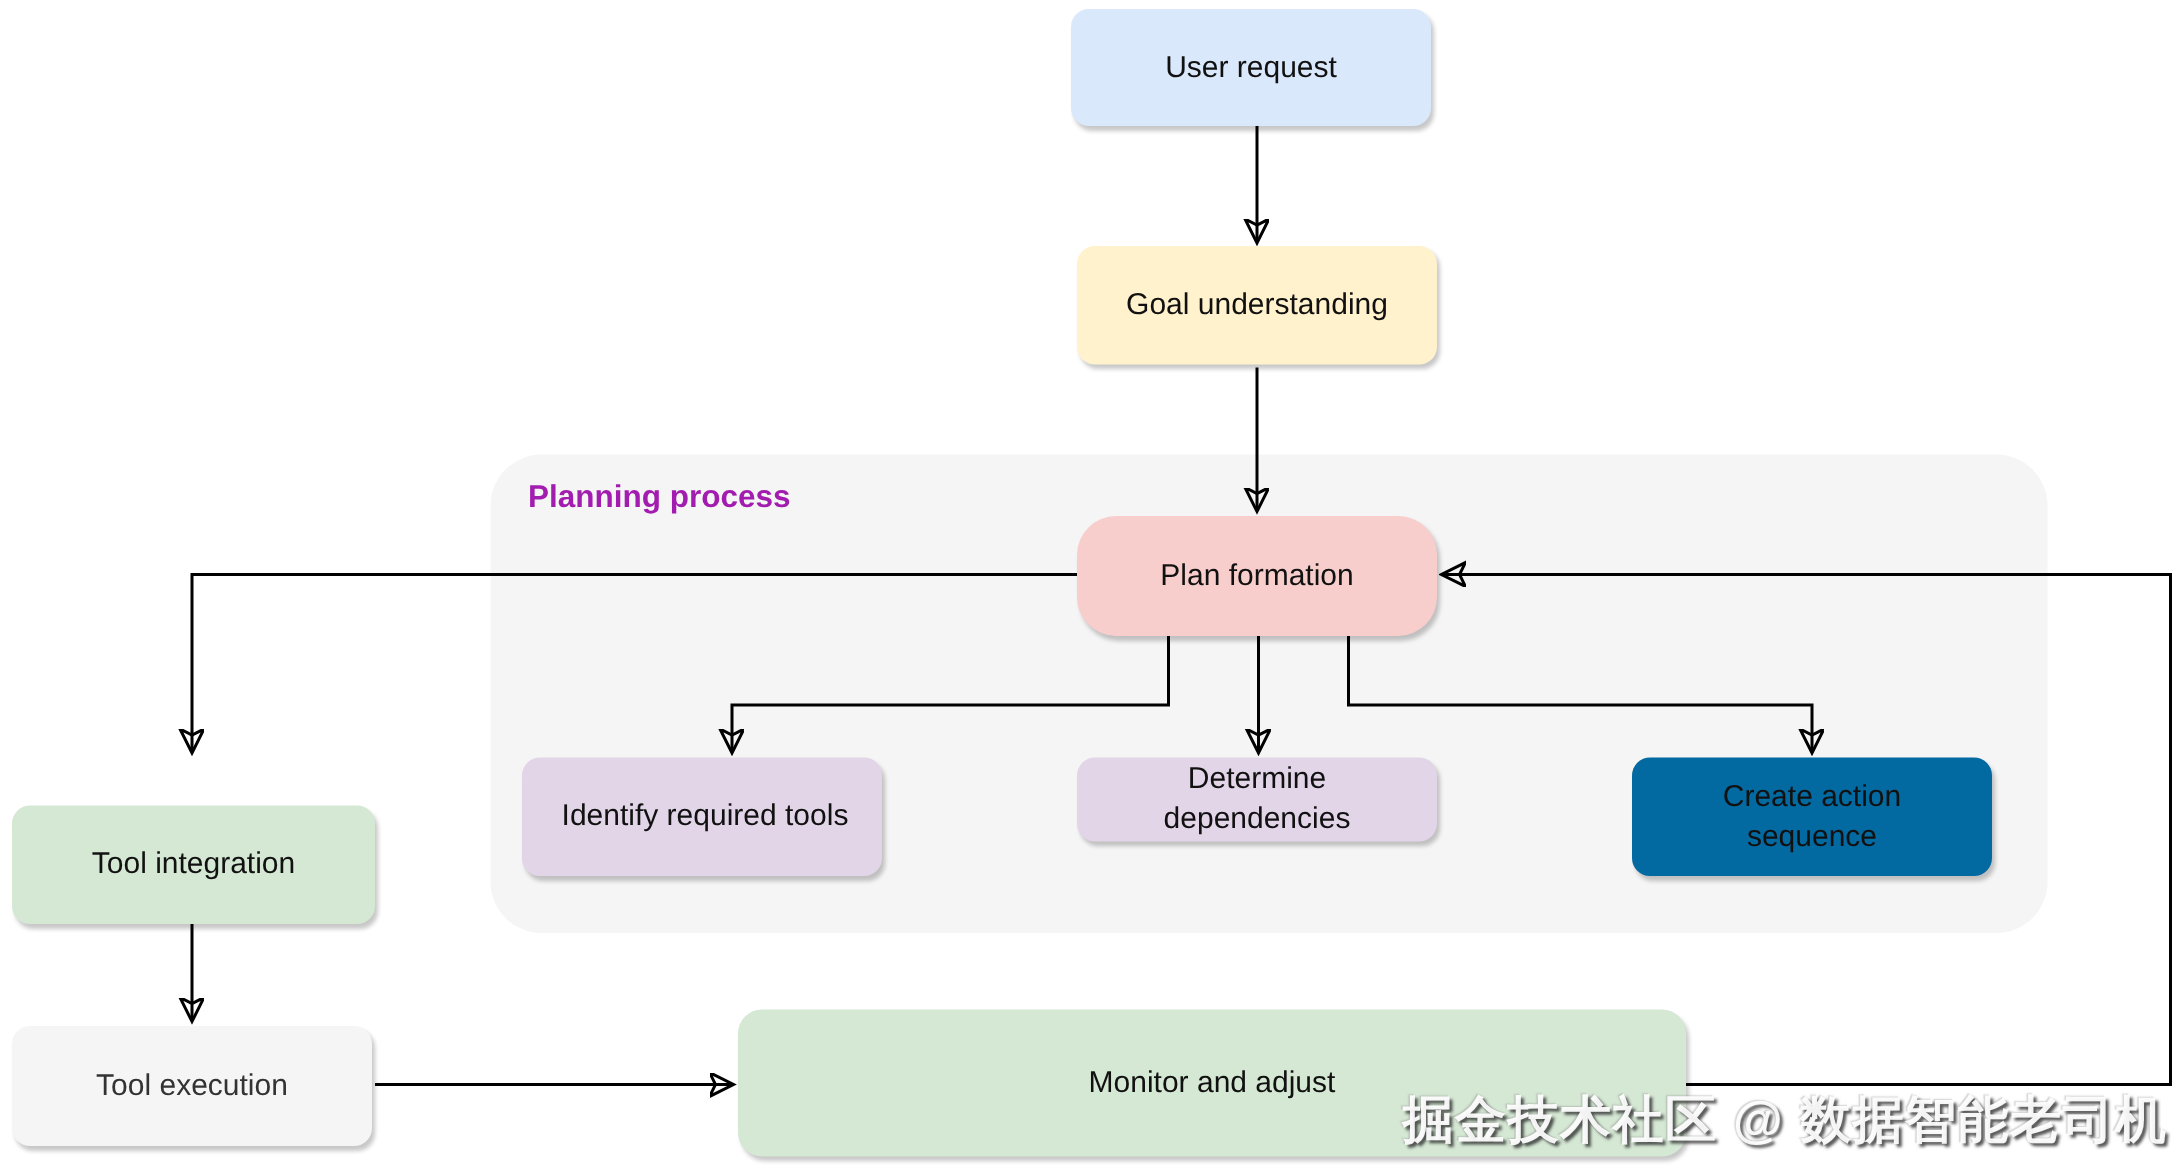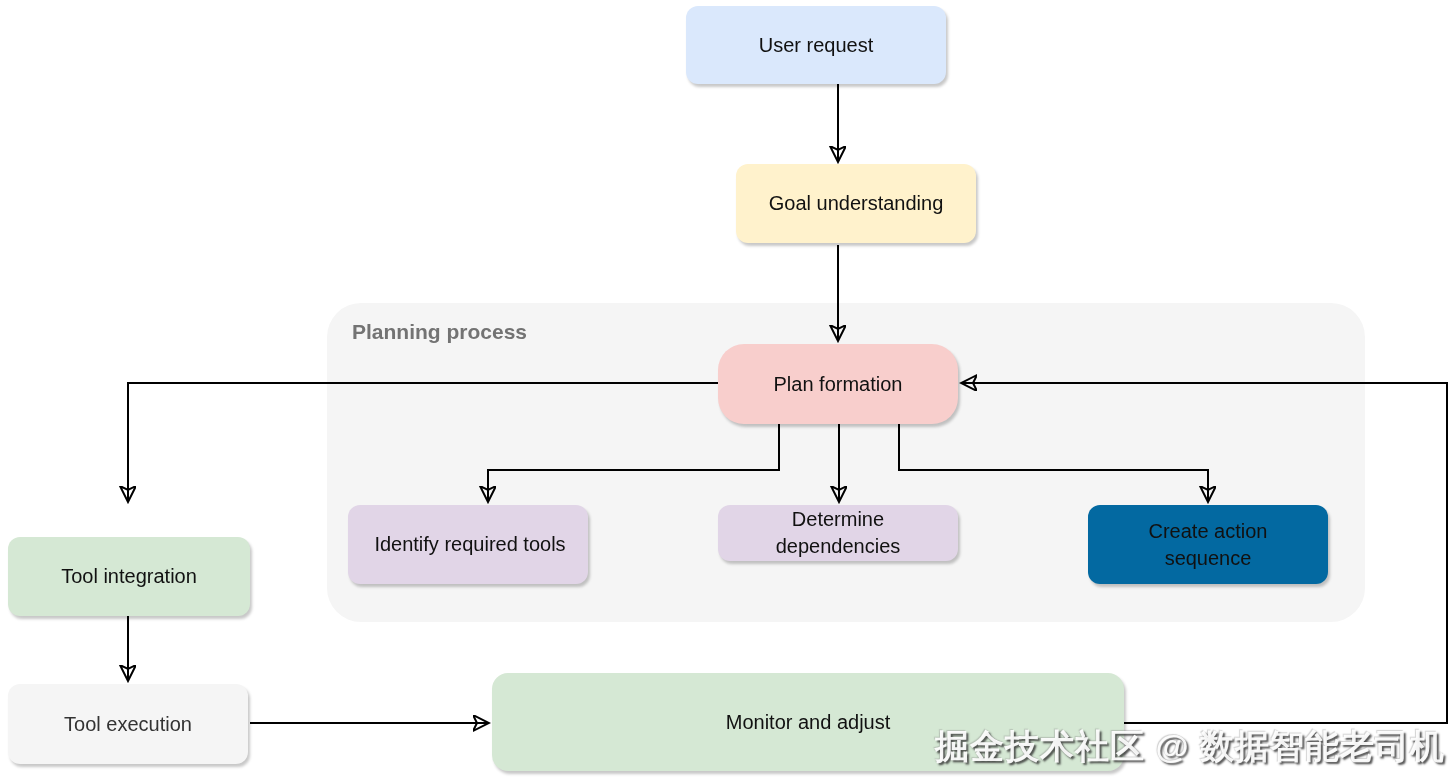--- a/index.html
+++ b/index.html
@@ -27,21 +27,21 @@
     background: #f5f5f5;
     border-radius: 34px;
     z-index: 1;
   }
   .group-label {
     position: absolute;
     left: 25px;
     top: 17px;
     font-size: 21px;
     font-weight: 700;
-    color: #737373;
+    color: #a21caf;
     z-index: 2;
   }
   
   svg.edges {
     position: absolute;
     left: 0;
     top: 0;
     z-index: 2;
   }
   svg.edges path {
@@ -58,21 +58,21 @@
     justify-content: center;
     text-align: center;
     box-sizing: border-box;
     padding: 0 20px;
     font-size: 20px;
     line-height: 1.35;
     color: #111111;
     border-radius: 12px;
     box-shadow: 2px 3px 3px rgba(0,0,0,0.22);
   }
-  #n-user-request        { left: 686px; top: 6px;   width: 260px; height: 78px; }
+  #n-user-request        { left: 714px; top: 6px;   width: 240px; height: 78px; }
   #n-goal-understanding  { left: 718px; top: 164px; width: 240px; height: 79px; }
   #n-plan-formation      { left: 718px; top: 344px; width: 240px; height: 80px; }
   #n-identify-tools      { left: 348px; top: 505px; width: 240px; height: 79px; padding-left: 24px; }
   #n-determine-deps      { left: 718px; top: 505px; width: 240px; height: 56px; }
   #n-create-sequence     { left: 1088px; top: 505px; width: 240px; height: 79px; }
   #n-tool-integration    { left: 8px;   top: 505px; width: 242px; height: 79px; }
   #n-tool-execution      { left: 8px;   top: 684px; width: 240px; height: 80px; color: #333333; }
   #n-monitor-adjust      { left: 492px; top: 673px; width: 632px; height: 98px; border-radius: 16px; }
   
   .watermark {
@@ -109,21 +109,21 @@
     <path d="M779,424 L779,470 L488,470 L488,501" marker-end="url(#arrow)"></path>
     <path d="M839,424 L839,501" marker-end="url(#arrow)"></path>
     <path d="M899,424 L899,470 L1208,470 L1208,501" marker-end="url(#arrow)"></path>
     <path d="M128,585 L128,680" marker-end="url(#arrow)"></path>
     <path d="M250,723 L488,723" marker-end="url(#arrow)"></path>
     <path d="M1124,723 L1447,723 L1447,383 L962,383" marker-end="url(#arrow)"></path>
   </svg>
 
   <div class="node" id="n-user-request" style="background: rgb(218, 232, 252);">User request</div>
 
-  <div class="node" id="n-goal-understanding" style="background: rgb(255, 242, 204); margin-left: 18px;">Goal understanding</div>
+  <div class="node" id="n-goal-understanding" style="background: rgb(255, 242, 204);">Goal understanding</div>
 
   <div class="node" id="n-plan-formation" style="background: rgb(248, 206, 204); border-radius: 26px;">Plan formation</div>
 
   <div class="node" id="n-identify-tools" style="background: rgb(225, 213, 231);">Identify required tools</div>
 
   <div class="node" id="n-determine-deps" style="background: rgb(225, 213, 231);">Determine dependencies</div>
 
   <div class="node" id="n-create-sequence" style="background: #0369a1;">Create action sequence</div>
 
   <div class="node" id="n-tool-integration" style="background: rgb(213, 232, 212); margin-top: 32px;">Tool integration</div>

